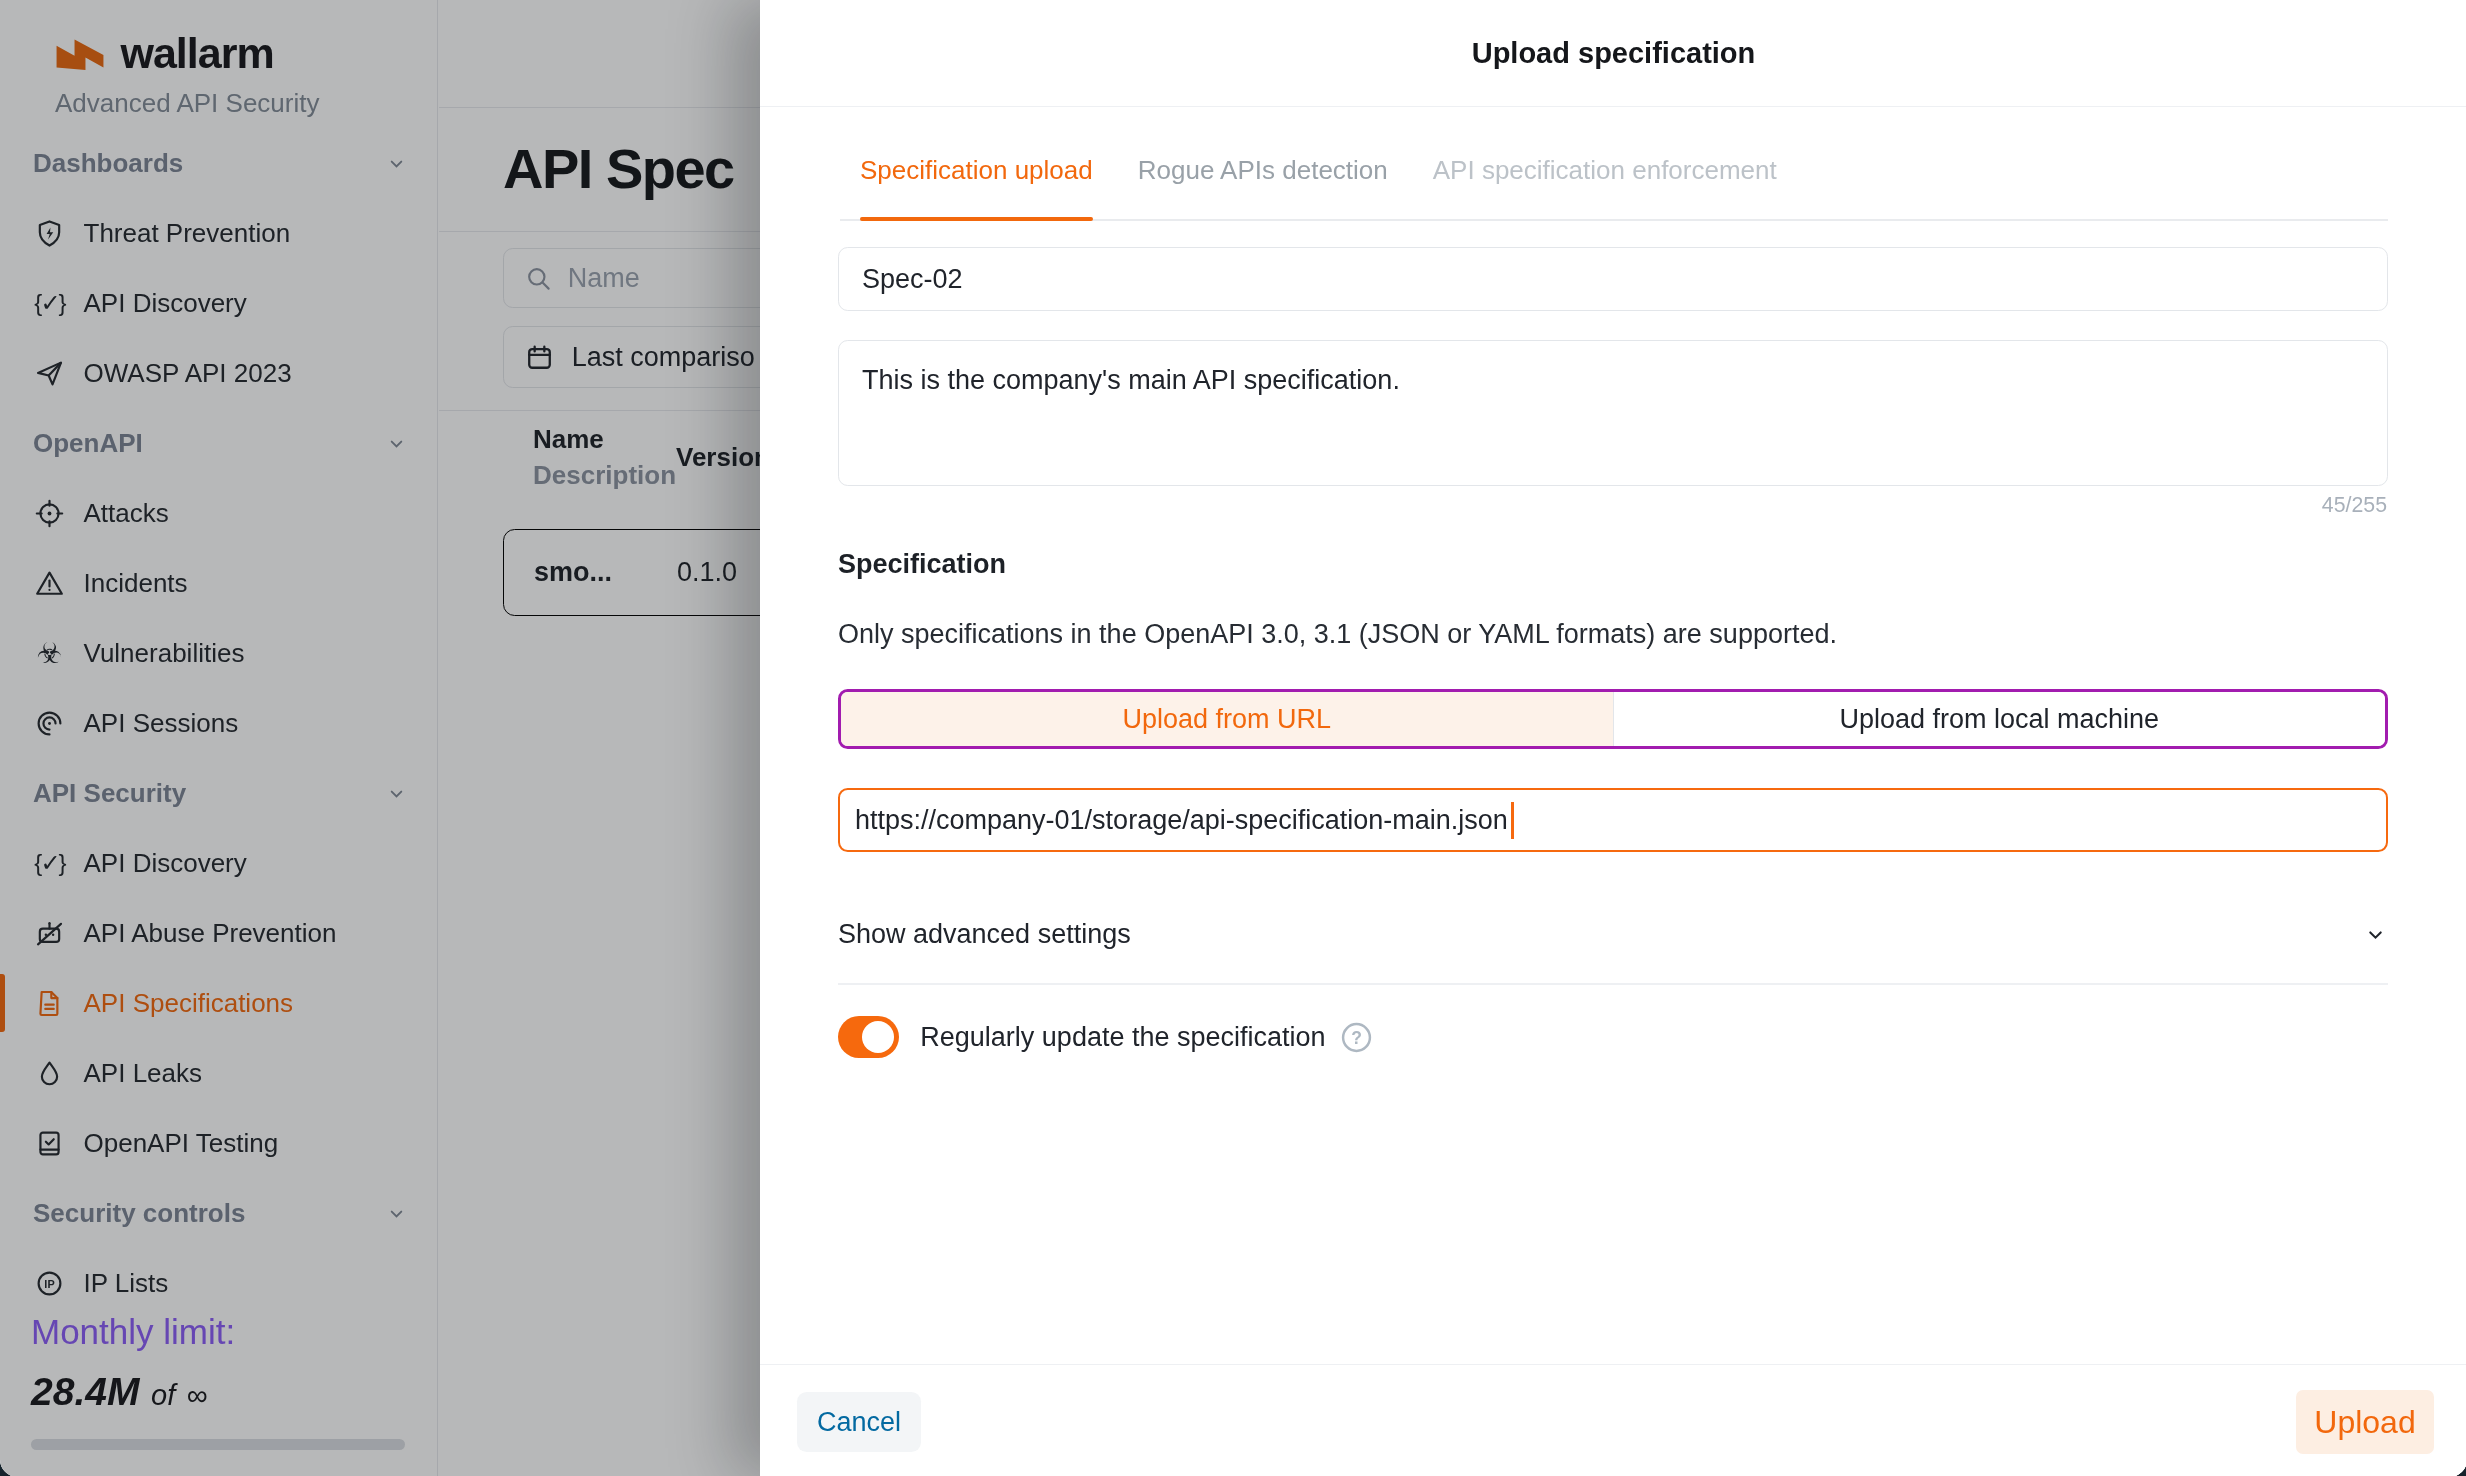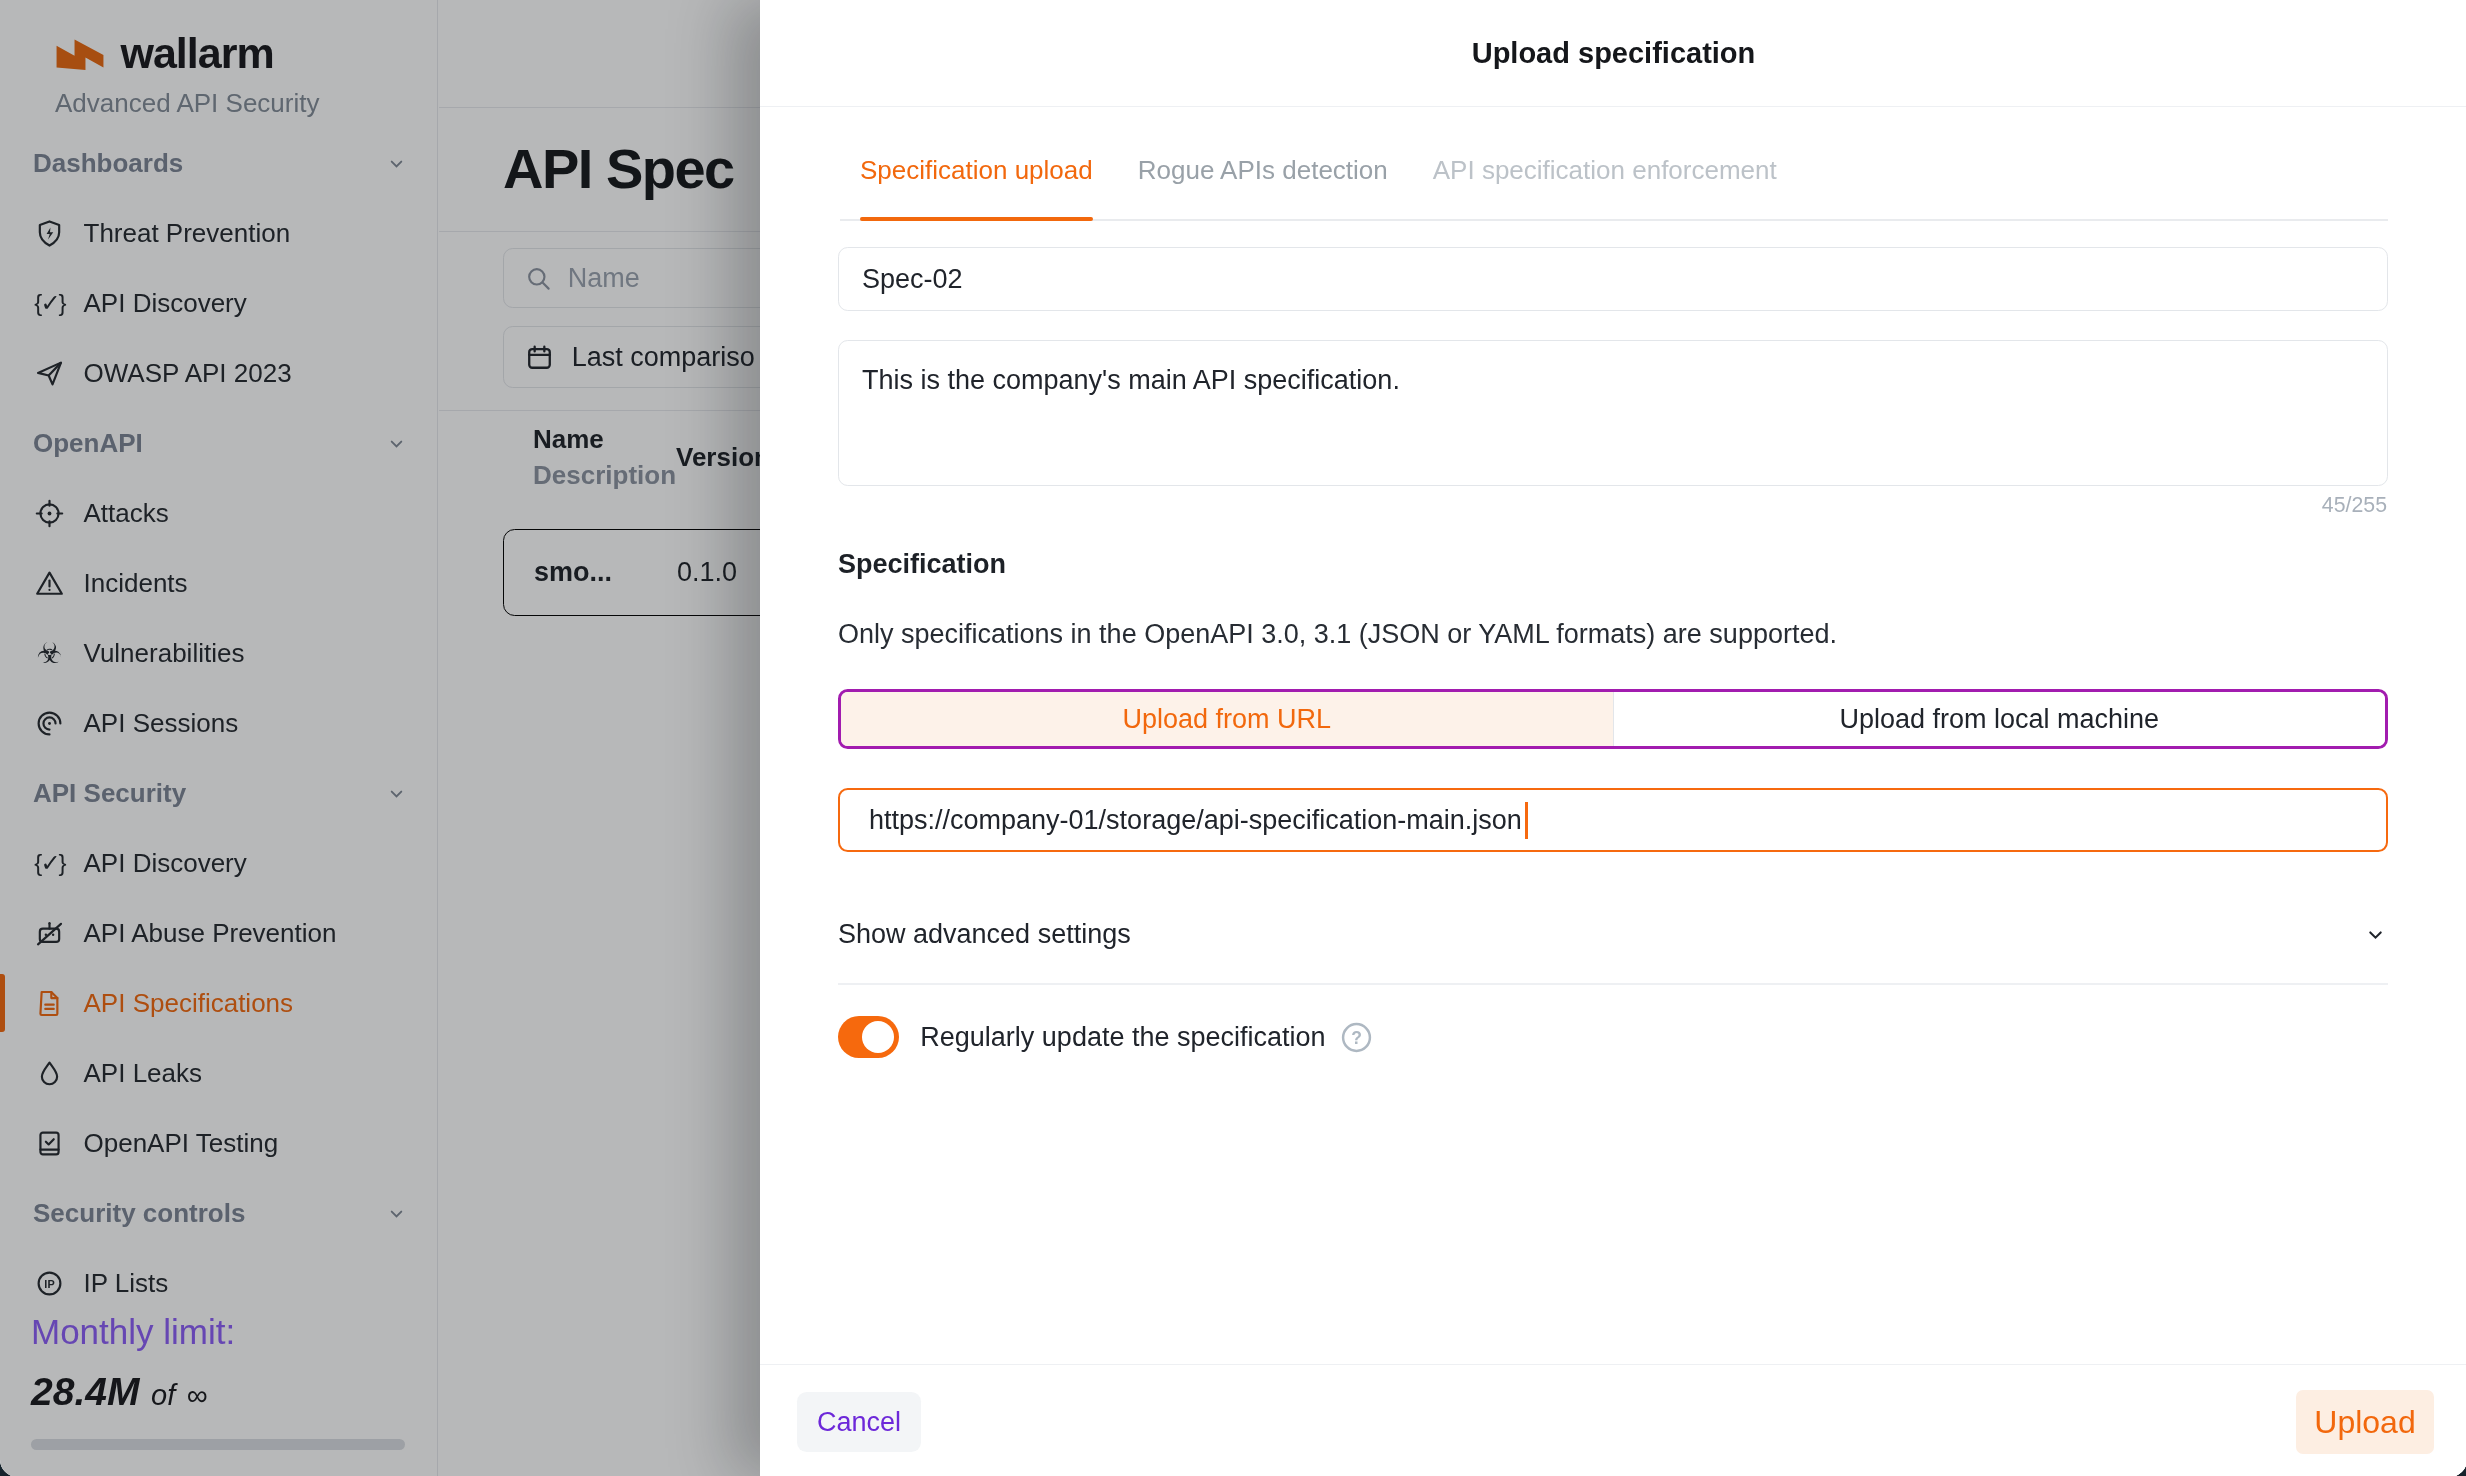--- a/index.html
+++ b/index.html
@@ -61,31 +61,31 @@
   .field { position:absolute; left:78px; width:1550px; border:1px solid #e3e6ea; border-radius:9.7px; background:#fff; font-size:27px; color:#20242b; }
   .f-name { top:247px; height:64px; display:flex; align-items:center; padding:0 23px; }
   .f-desc { top:340px; height:146px; padding:21.3px 23px; line-height:1.4; }
   .f-counter { position:absolute; right:80px; top:493px; font-size:21.3px; color:#a8b0ba; }
   .sec-title { position:absolute; left:78px; top:549px; font-size:27px; font-weight:700; }
   .sec-hint { position:absolute; left:78px; top:619px; font-size:27px; color:#272c33; }
   .segmented { position:absolute; left:78px; top:689px; width:1550px; height:60px; border:3px solid #a21caf; border-radius:9.7px; overflow:hidden; display:flex; }
   .seg { flex:1; display:flex; align-items:center; justify-content:center; font-size:27px; }
   .seg-url { background:#fdf2e9; color:#f2680d; }
   .seg-local { background:#fff; color:#20242b; border-left:1px solid #e3e6ea; }
-  .f-url { top:788px; height:64px; display:flex; align-items:center; padding:0 29px; border:2.9px solid #f6690f; border-radius:9.7px; }
+  .f-url { top:788px; height:64px; display:flex; align-items:center; padding:0 15px; border:2.9px solid #f6690f; border-radius:9.7px; }
   .caret { display:inline-block; width:2.9px; height:37px; background:#f6690f; margin-left:2.9px; vertical-align:middle; }
   .advanced { position:absolute; left:78px; width:1550px; top:906px; height:56px; display:flex; align-items:center; justify-content:space-between; font-size:27px; color:#20242b; }
   .m-divider { position:absolute; left:78px; width:1550px; top:983px; height:1.9px; background:#eef0f3; }
   .toggle-row { position:absolute; left:78px; top:1007px; height:60px; display:flex; align-items:center; }
   .switch { width:61px; height:42px; background:#f6690d; border-radius:21.3px; position:relative; flex:0 0 61px; }
   .switch .knob { position:absolute; right:4.9px; top:4.9px; width:32px; height:32px; background:#fff; border-radius:50%; }
   .toggle-label { margin-left:21.3px; font-size:27px; color:#20242b; white-space:nowrap; }
   .help { margin-left:13.6px; color:#aeb8c2; display:flex; }
   .m-footer { position:absolute; left:0; right:0; bottom:0; height:113px; border-top:1px solid #eef0f3; background:#fff; }
-  .btn-cancel { position:absolute; left:37px; top:27px; width:124px; height:60px; background:#f3f5f7; border:none; border-radius:9.7px; font-size:27px; color:#6d28d9; font-family:inherit; }
+  .btn-cancel { position:absolute; left:37px; top:27px; width:124px; height:60px; background:#f3f5f7; border:none; border-radius:9.7px; font-size:27px; color:#0369a1; font-family:inherit; }
   .btn-upload { position:absolute; right:33px; top:25px; width:138px; height:64px; background:#fdeee2; border:none; border-radius:7px; font-size:32px; color:#f2680d; font-family:inherit; }
   svg { display:block; }
 </style>
 </head>
 <body>
 
 <div class="app">
 
   <aside class="sidebar">
     <div class="brand">

